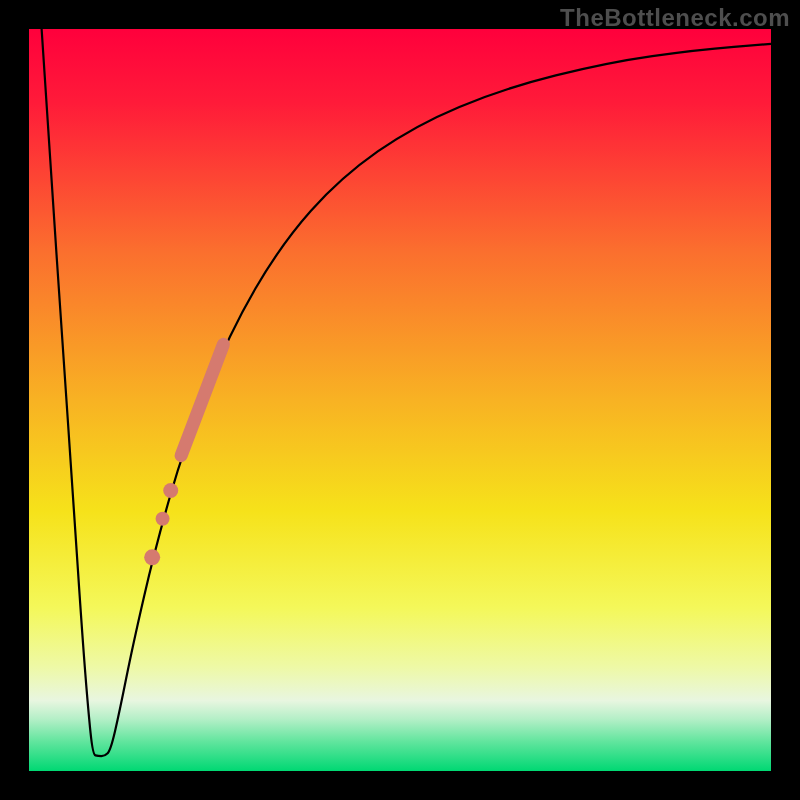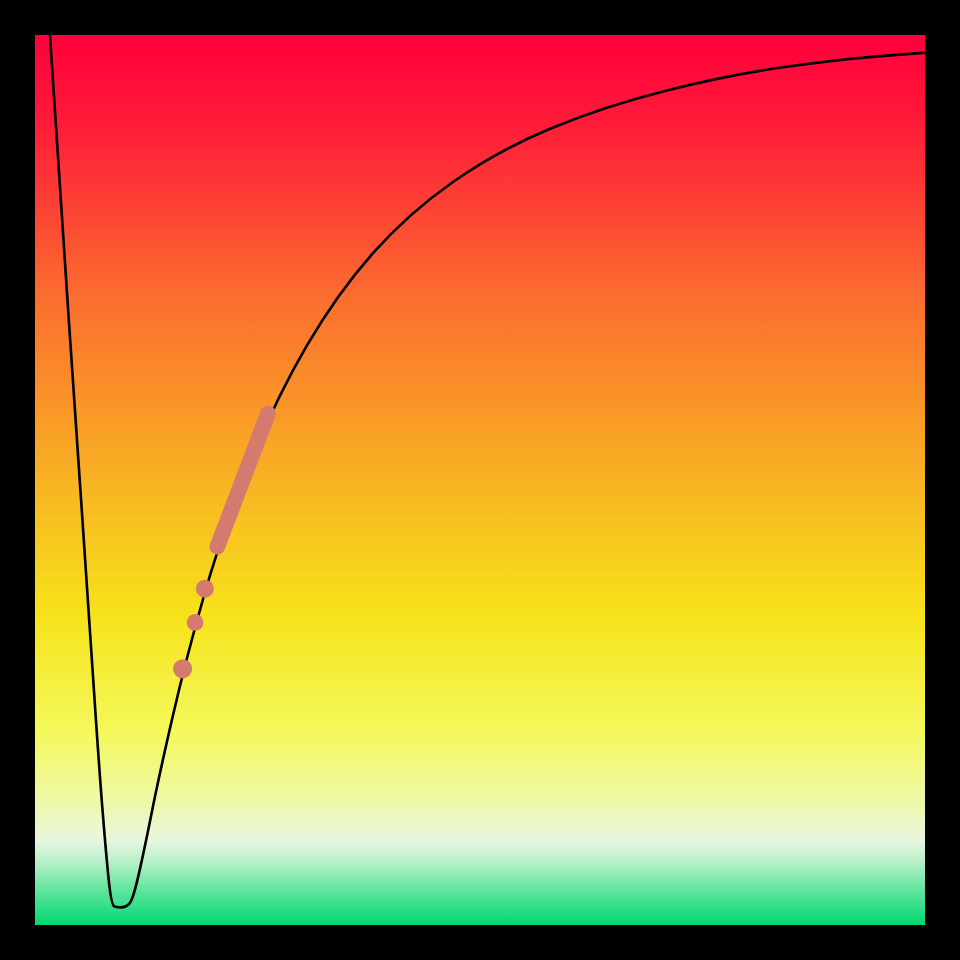--- a/index.html
+++ b/index.html
@@ -51,20 +51,21 @@
     stroke-linecap: round;
   }
   .marker-dot {
     fill: #d57a6f;
   }
 </style>
 </head>
 <body>
 
 <div class="frame">
+  <div class="watermark">TheBottleneck.com</div>
 
   <div class="plot">
     <svg id="chart-svg" width="742" height="742" viewBox="0 0 742 742">
       <defs>
         <linearGradient id="bg-grad" x1="0" y1="0" x2="0" y2="1">
             <stop offset="0%" stop-color="#ff003c"></stop>
             <stop offset="10%" stop-color="#ff1b39"></stop>
             <stop offset="30%" stop-color="#fb6f2e"></stop>
             <stop offset="50%" stop-color="#f8b223"></stop>
             <stop offset="65%" stop-color="#f6e21a"></stop>

